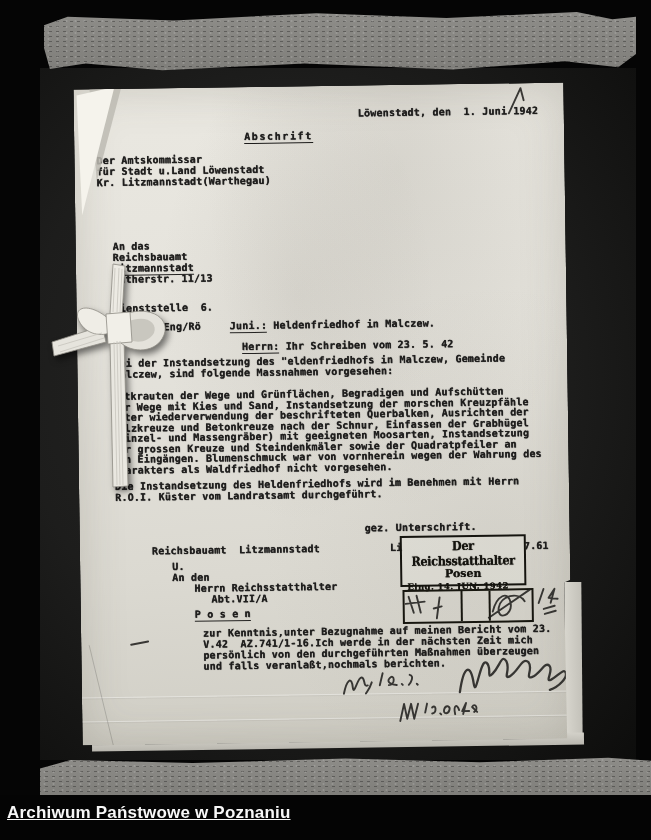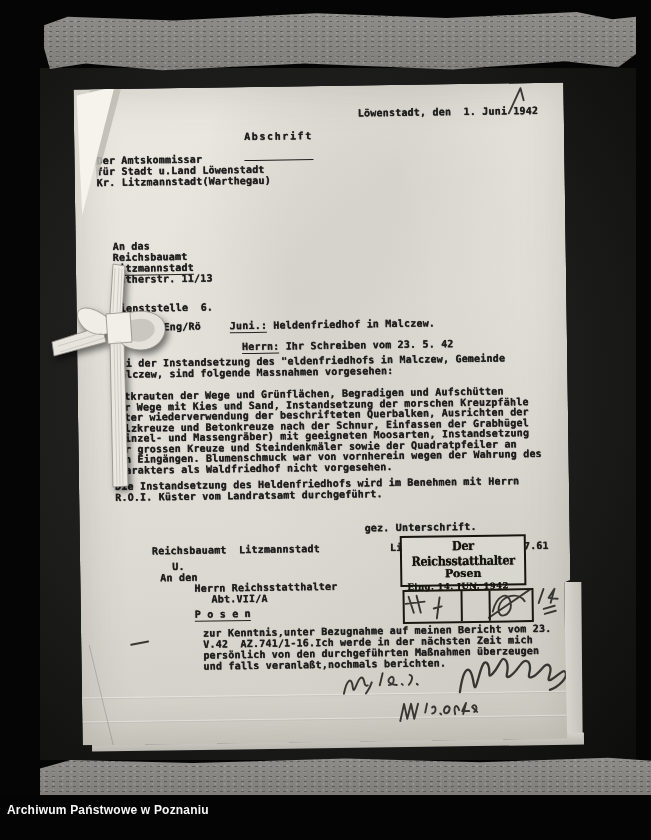--- a/index.html
+++ b/index.html
@@ -34,37 +34,37 @@
           linear-gradient(176deg,#eae8e1 0%,#e4e2db 40%,#dbd9d1 72%,#cfcdc4 100%);
         box-shadow:inset 0 0 46px rgba(85,80,70,.22), 5px 7px 14px rgba(0,0,0,.65);
         clip-path:polygon(0 0,100% 0,100% 75.8%,98.7% 76.2%,98.9% 100%,0 100%);}
   .crease{position:absolute;left:0;right:0;height:1px;background:rgba(255,255,255,.38);
         box-shadow:0 1px 1px rgba(0,0,0,.06);}
   
   .tw{position:absolute;white-space:pre;font-family:"DejaVu Sans Mono",monospace;
       font-weight:bold;font-size:10px;letter-spacing:.2px;color:#1f1e1d;
       text-shadow:0 0 .7px rgba(25,25,25,.85),.3px .3px .6px rgba(25,25,25,.4);}
   .ul{border-bottom:1.4px solid #242322;padding-bottom:.5px;}
-  .ul2{border-bottom:1.6px solid #1c1b1a;padding-bottom:18px;letter-spacing:1.6px;}
+  .ul2{border-bottom:1.6px solid #1c1b1a;padding-bottom:1px;letter-spacing:1.6px;}
   
   .stamp{position:absolute;left:320px;top:451px;width:122px;height:47px;z-index:6;
       border:2.4px solid #15140f;background:rgba(230,228,220,.35);text-align:center;color:#15140f;}
   .stamp-l1{margin-top:1px;font-family:"DejaVu Serif",serif;font-weight:bold;font-size:12.5px;
       letter-spacing:-.4px;transform:scaleX(.9);text-shadow:0 0 .9px #15140f;}
   .stamp-l2{font-family:"DejaVu Serif",serif;font-weight:bold;font-size:11px;margin-top:-1px;
       text-shadow:0 0 .7px #15140f;}
   .stamp-l3{font-family:"DejaVu Serif",serif;font-weight:bold;font-size:8.5px;letter-spacing:.4px;
       margin-top:1px;text-align:left;padding-left:5px;text-shadow:0 0 .5px #15140f;}
   .stamp-row{position:absolute;left:322px;top:505px;width:127px;height:30px;z-index:6;
       border:2px solid #17160f;}
   .stamp-div{position:absolute;top:0;bottom:0;width:2px;background:#17160f;}
   
   .footer{position:absolute;left:0;top:795px;width:651px;height:45px;background:#040404;z-index:8;}
   .footer-label{position:absolute;left:7px;top:8px;color:#f7f7f7;
-      font-family:"Liberation Sans",sans-serif;font-weight:bold;font-size:12px;letter-spacing:.2px;}
+      font-family:"Liberation Sans",sans-serif;font-weight:bold;font-size:17px;letter-spacing:.2px;text-decoration:underline;}
   .ribbon{position:absolute;left:50px;top:254px;z-index:7;
       filter:drop-shadow(3px 4px 3px rgba(0,0,0,.5));}
   .overlay-svg{position:absolute;left:0;top:0;z-index:7;pointer-events:none;}
 </style>
 </head>
 <body>
 
 <div class="stage">
 
   <div class="mat"></div>
@@ -135,21 +135,21 @@
     <div class="tw" style="left:36px;top:392px">Die Instandsetzung des Heldenfriedhofs wird im Benehmen mit Herrn</div>
     <div class="tw" style="left:36px;top:403px">R.O.I. Küster vom Landratsamt durchgeführt.</div>
 
     <div class="tw" style="left:285px;top:437px">gez. Unterschrift.</div>
 
     <div class="tw" style="left:72px;top:457px">Reichsbauamt  Litzmannstadt</div>
     <div class="tw" style="left:310px;top:457px">Li</div>
     <div class="tw" style="left:444px;top:457px">7.61</div>
 
     <div class="tw" style="left:92px;top:473px">U.</div>
-    <div class="tw" style="left:80px;top:484px">An den</div>
+    <div class="tw" style="left:92px;top:484px">An den</div>
     <div class="tw" style="left:114px;top:495px">Herrn Reichsstatthalter</div>
     <div class="tw" style="left:131px;top:506px">Abt.VII/A</div>
     <div class="tw" style="left:114px;top:521px"><span class="ul">P o s e n</span></div>
 
     <div class="tw" style="left:122px;top:540px">zur Kenntnis,unter Bezugnahme auf meinen Bericht vom 23.</div>
     <div class="tw" style="left:122px;top:551px">V.42  AZ.741/1-16.Ich werde in der nächsten Zeit mich</div>
     <div class="tw" style="left:122px;top:562px">persönlich von den durchgeführten Maßnahmen überzeugen</div>
     <div class="tw" style="left:122px;top:573px">und falls veranlaßt,nochmals berichten.</div>
 
     <div class="stamp">

